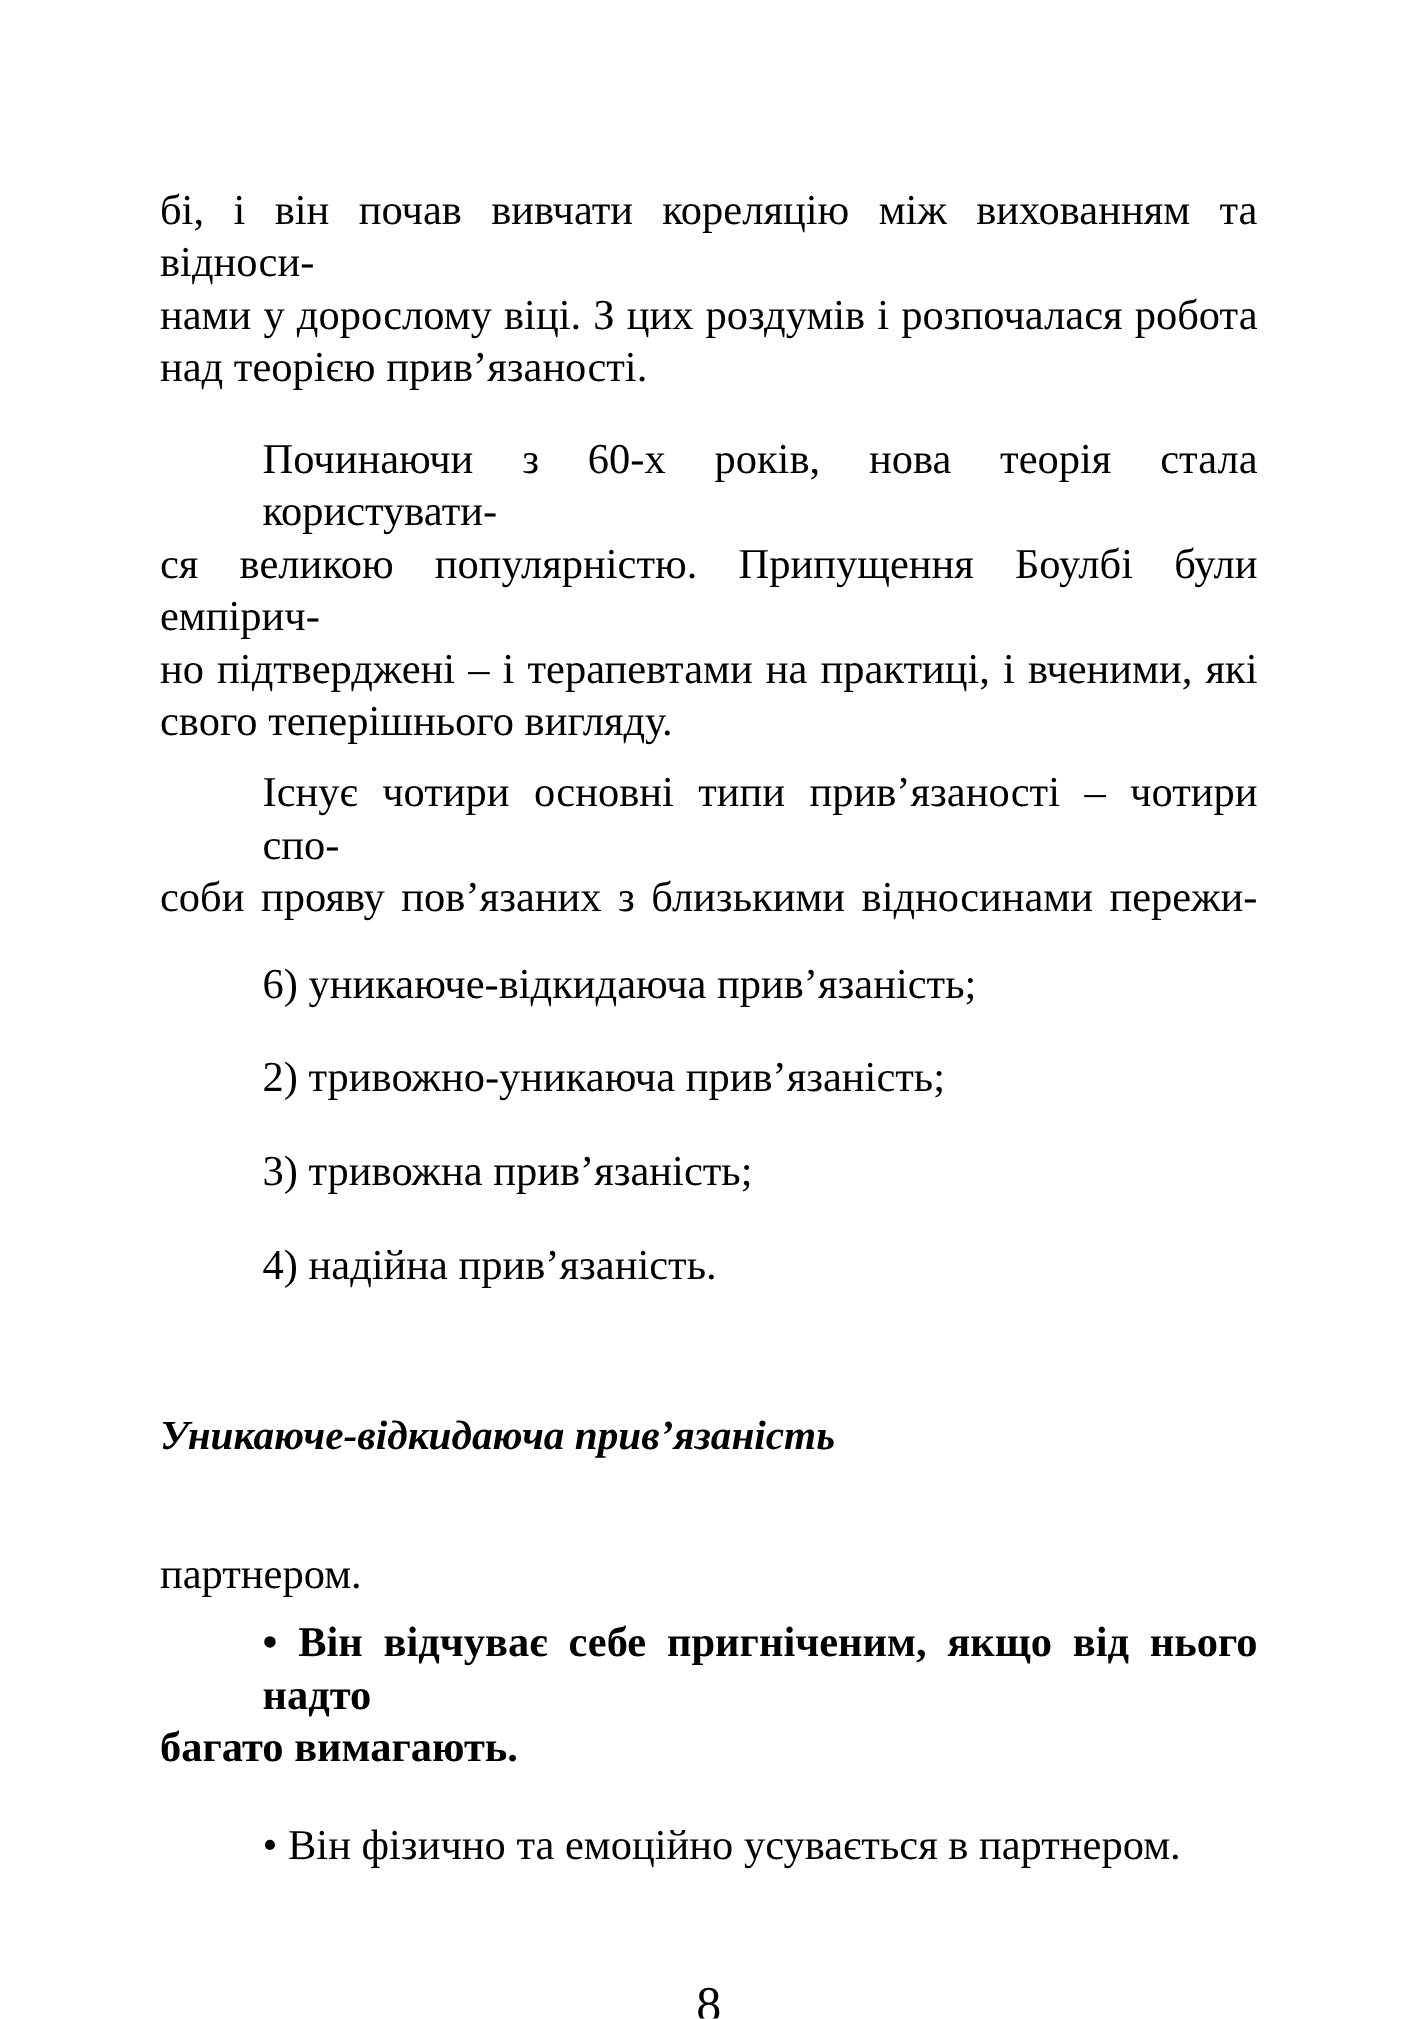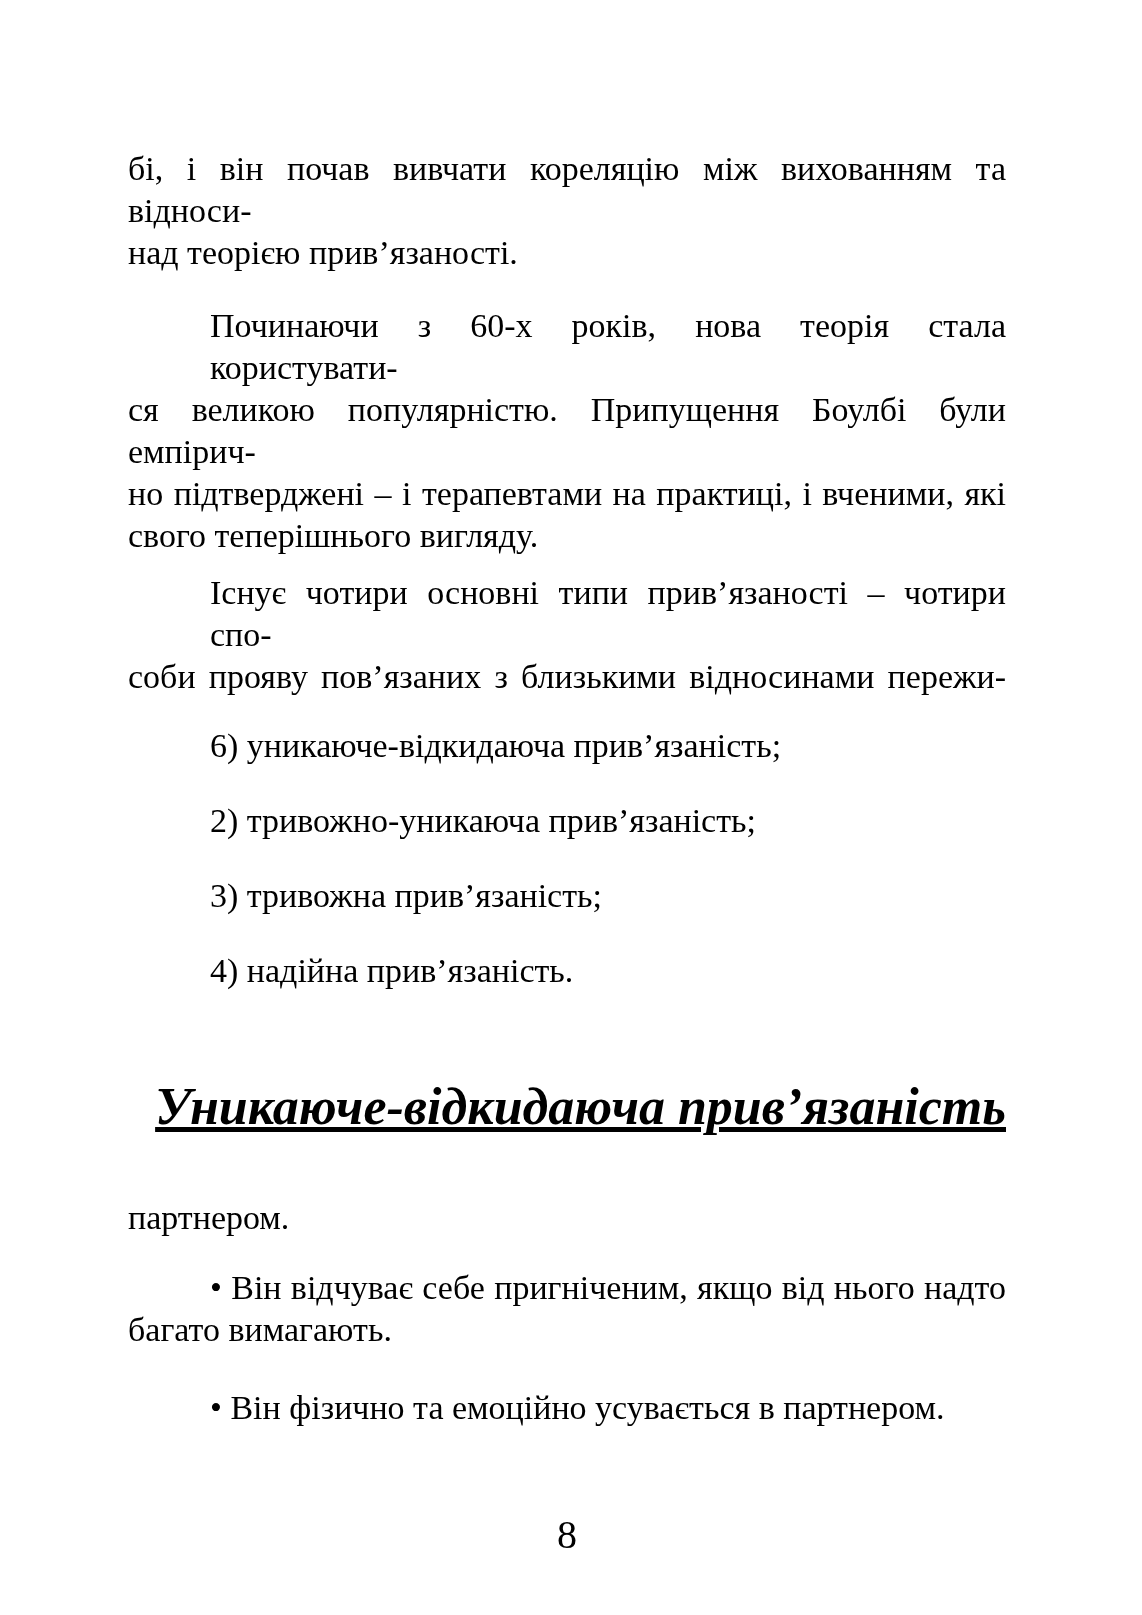--- a/index.html
+++ b/index.html
@@ -40,45 +40,45 @@
     padding-left: 82px;
   }
   #p1 { margin-top: 148px; }
   #p2 { margin-top: 31px; }
   #p3 { margin-top: 15px; }
   #li1 { margin-top: 27px; }
   #li2, #li3, #li4 { margin-top: 33px; }
   .list-item { padding-left: 82px; }
   #heading {
     margin-top: 90px;
-    font-size: 52px;
+    font-size: 33px;
     line-height: 50px;
     font-style: italic;
     font-weight: bold;
-    text-align: right;
-    text-decoration: underline;
+    text-align: left;
   }
   #b1 { margin-top: 65px; }
-  #b2 { margin-top: 28px; }
+  #b2 { margin-top: 13px; font-weight: bold; }
   #b3 { margin-top: 36px; }
   #page-number {
     margin-top: 84px;
     font-size: 40px;
     line-height: 44px;
     text-align: center;
   }
 </style>
 </head>
 <body>
 
 <div class="page">
   <div class="content">
 
     <div class="para" id="p1">
       <div class="jl">бі, і він почав вивчати кореляцію між вихованням та відноси-</div>
+      <div class="jl">нами у дорослому віці. З цих роздумів і розпочалася робота</div>
       <div class="ll">над теорією прив’язаності.</div>
     </div>
 
     <div class="para" id="p2">
       <div class="jl ind">Починаючи з 60-х років, нова теорія стала користувати-</div>
       <div class="jl">ся великою популярністю. Припущення Боулбі були емпірич-</div>
       <div class="jl">но підтверджені – і терапевтами на практиці, і вченими, які</div>
       <div class="ll">свого теперішнього вигляду.</div>
     </div>
 

